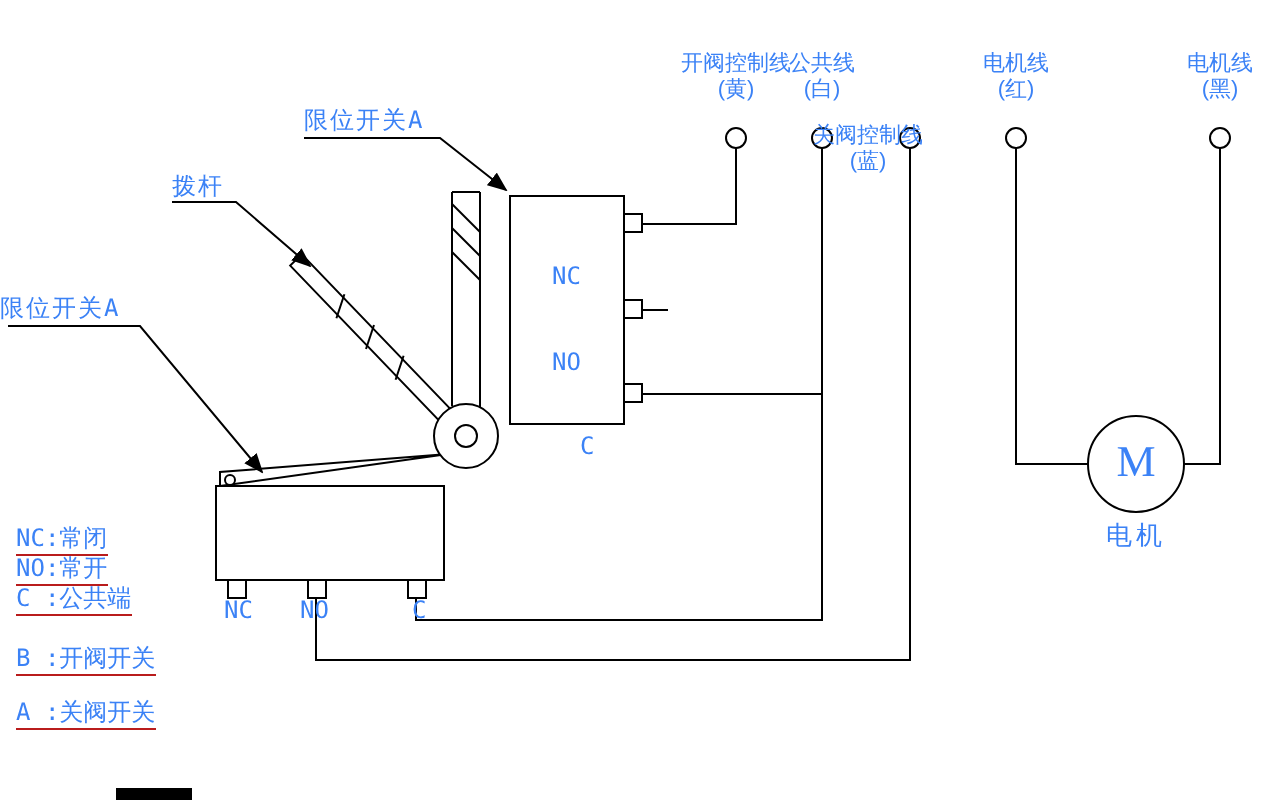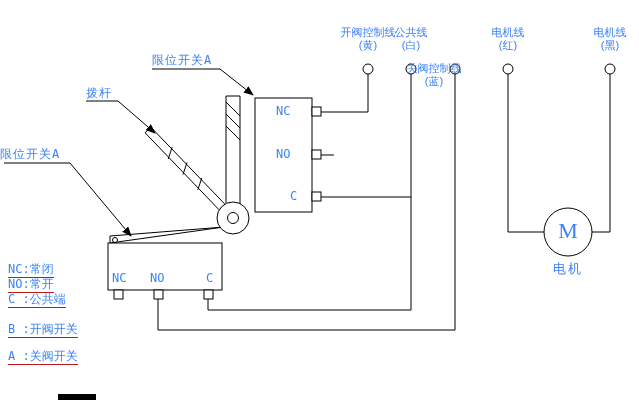--- a/index.html
+++ b/index.html
@@ -21,20 +21,21 @@
     font: 11px/13px "Liberation Sans", sans-serif;
   }
   .callout {
     position:absolute;
     font: 12px/14px "DejaVu Sans Mono", monospace;
     letter-spacing: 1px;
   }
   .pinlabel {
     position:absolute;
     font: 12px/13px "DejaVu Sans Mono", monospace;
+    margin-top: 27px;
   }
   .legend-line {
     position:absolute;
     font: 12px/14px "DejaVu Sans Mono", monospace;
     border-bottom: 1px solid #b91c1c;
     padding-bottom: 1px;
   }
   .motor-m {
     position:absolute;
     transform: translateX(-50%);

